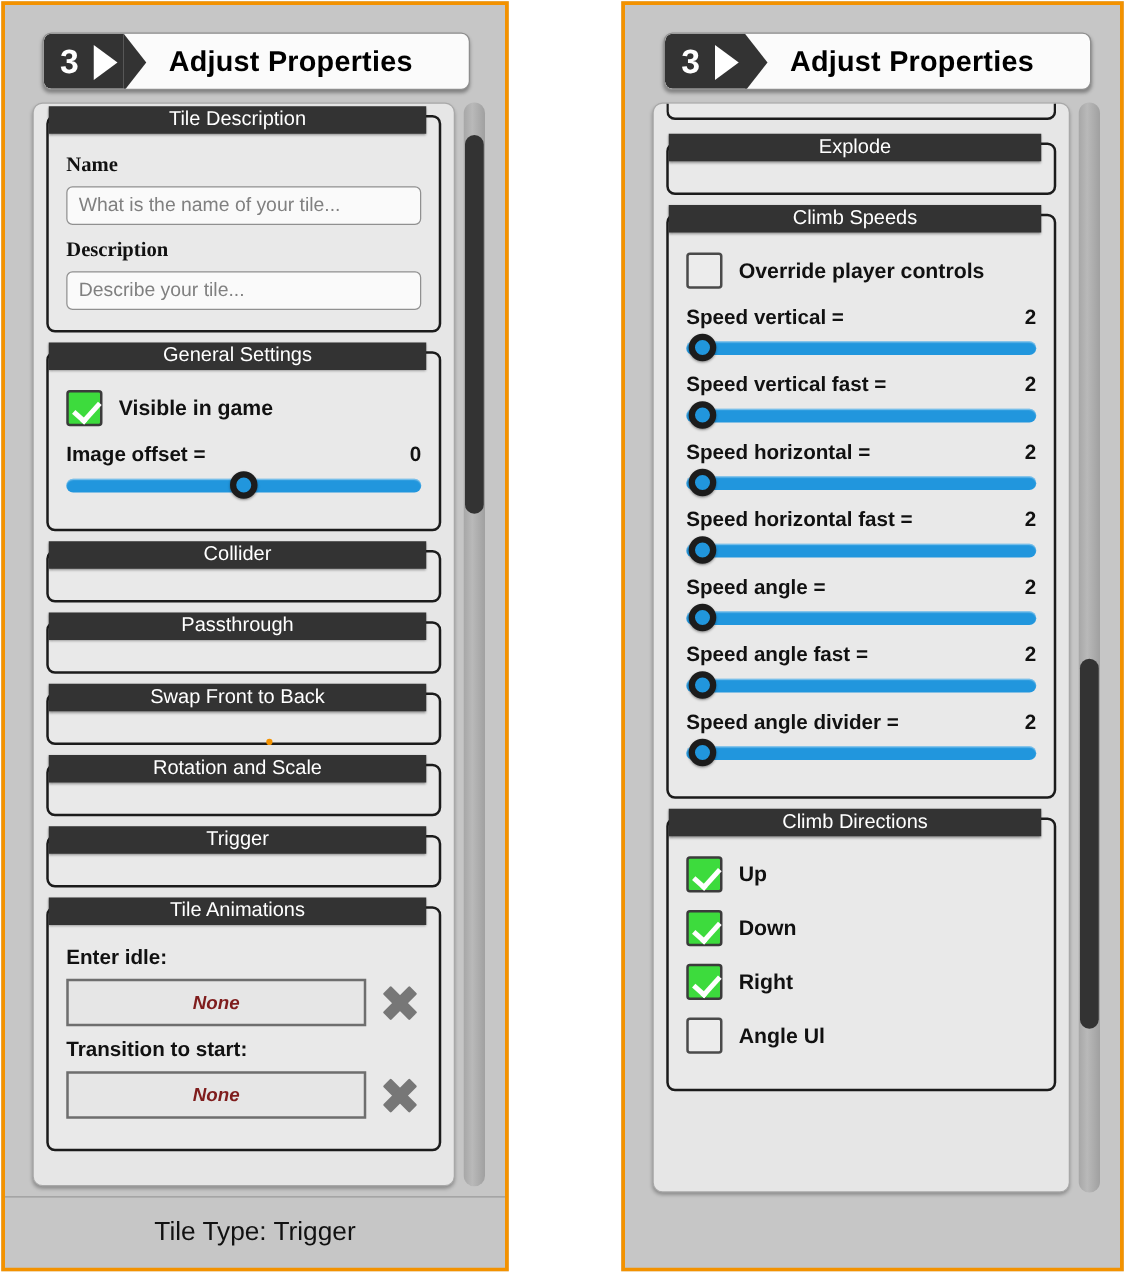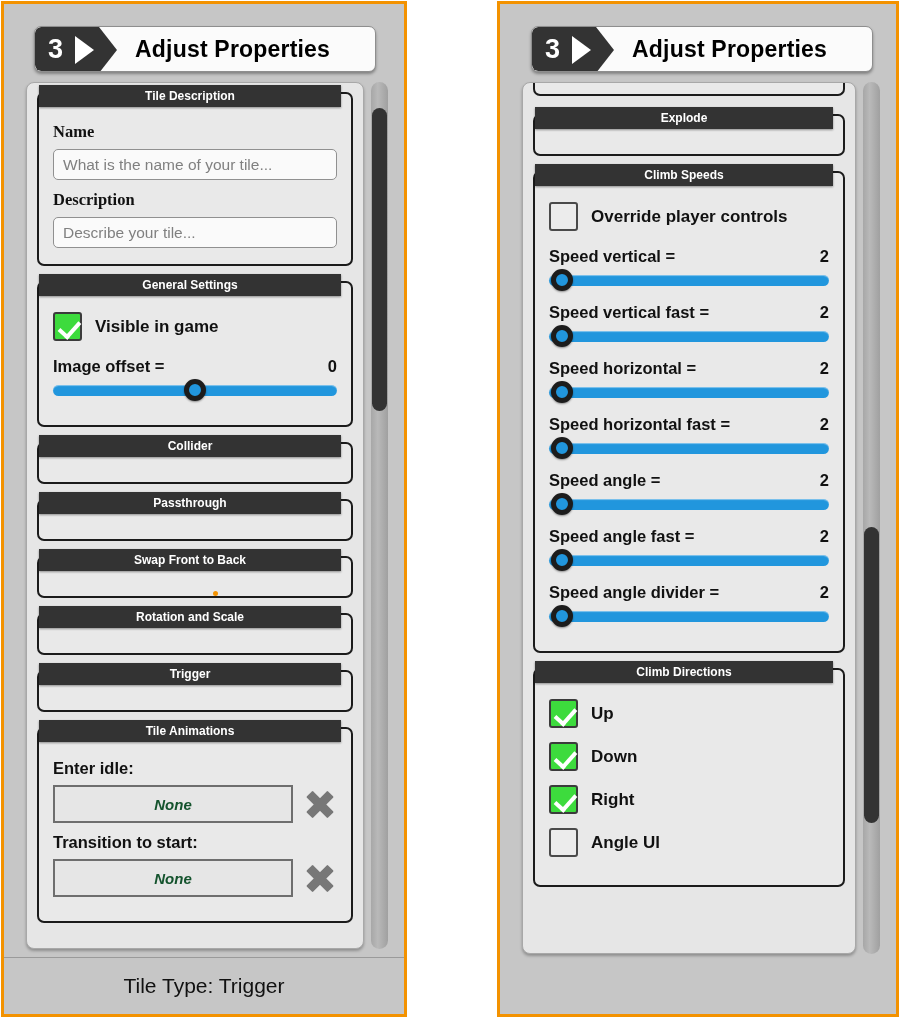--- a/index.html
+++ b/index.html
@@ -113,21 +113,21 @@
     margin-bottom: 15px;
     padding: 26px 14px 14px 14px;
   }
   .section.collapsed { padding: 26px 14px 8px 14px; min-height: 42px; }
   .section-head {
     position: absolute;
     top: -9px; left: 0; right: 10px;
     height: 22px;
     background: #333333;
     color: #ffffff;
-    font-size: 12px; font-weight: bold;
+    font-size: 16px; font-weight: normal;
     display: flex; align-items: center; justify-content: center;
     box-shadow: 0 1px 2px rgba(0,0,0,.4);
   }
   
   .section.partial-top {
     margin-top: -20px;
     padding: 0; height: 24px;
     border-top: none;
     border-radius: 0 0 7px 7px;
     margin-bottom: 18px;
@@ -163,21 +163,21 @@
     position: absolute;
     left: 8px; top: 3px;
     width: 9px; height: 17px;
     border: solid #ffffff;
     border-width: 0 4.5px 4.5px 0;
     transform: rotate(42deg);
   }
   .chk-label { font-size: 17px; font-weight: bold; color: #111; }
 
   
-  .slider-row { margin: 16px 0 4px 0; }
+  .slider-row { margin: 4px 0 4px 0; }
   .slider-head {
     display: flex; justify-content: space-between; align-items: baseline;
     font-size: 16.5px; font-weight: bold; color: #111;
     margin-bottom: 7px;
   }
   .slider {
     position: relative;
     height: 14px;
     margin-bottom: 14px;
   }
@@ -200,21 +200,21 @@
 
   
   .anim-label { font-size: 16.5px; font-weight: bold; color: #111; margin: 4px 0 7px 0; }
   .anim-row { display: flex; align-items: center; gap: 10px; margin-bottom: 10px; }
   .dropdown {
     flex: 1 1 auto;
     height: 38px;
     background: #e6e6e6;
     border: 2px solid #6e6e6e;
     display: flex; align-items: center; justify-content: center;
-    font-size: 15px; font-style: italic; font-weight: bold; color: #14532d;
+    font-size: 15px; font-style: italic; font-weight: bold; color: #7f1d1d;
   }
   .xbtn { position: relative; width: 34px; height: 34px; flex: 0 0 auto; }
   .xbtn::before, .xbtn::after {
     content: ""; position: absolute;
     left: 2px; top: 13px; width: 30px; height: 9px;
     background: #777777; border-radius: 1px;
   }
   .xbtn::before { transform: rotate(45deg); }
   .xbtn::after  { transform: rotate(-45deg); }
 

